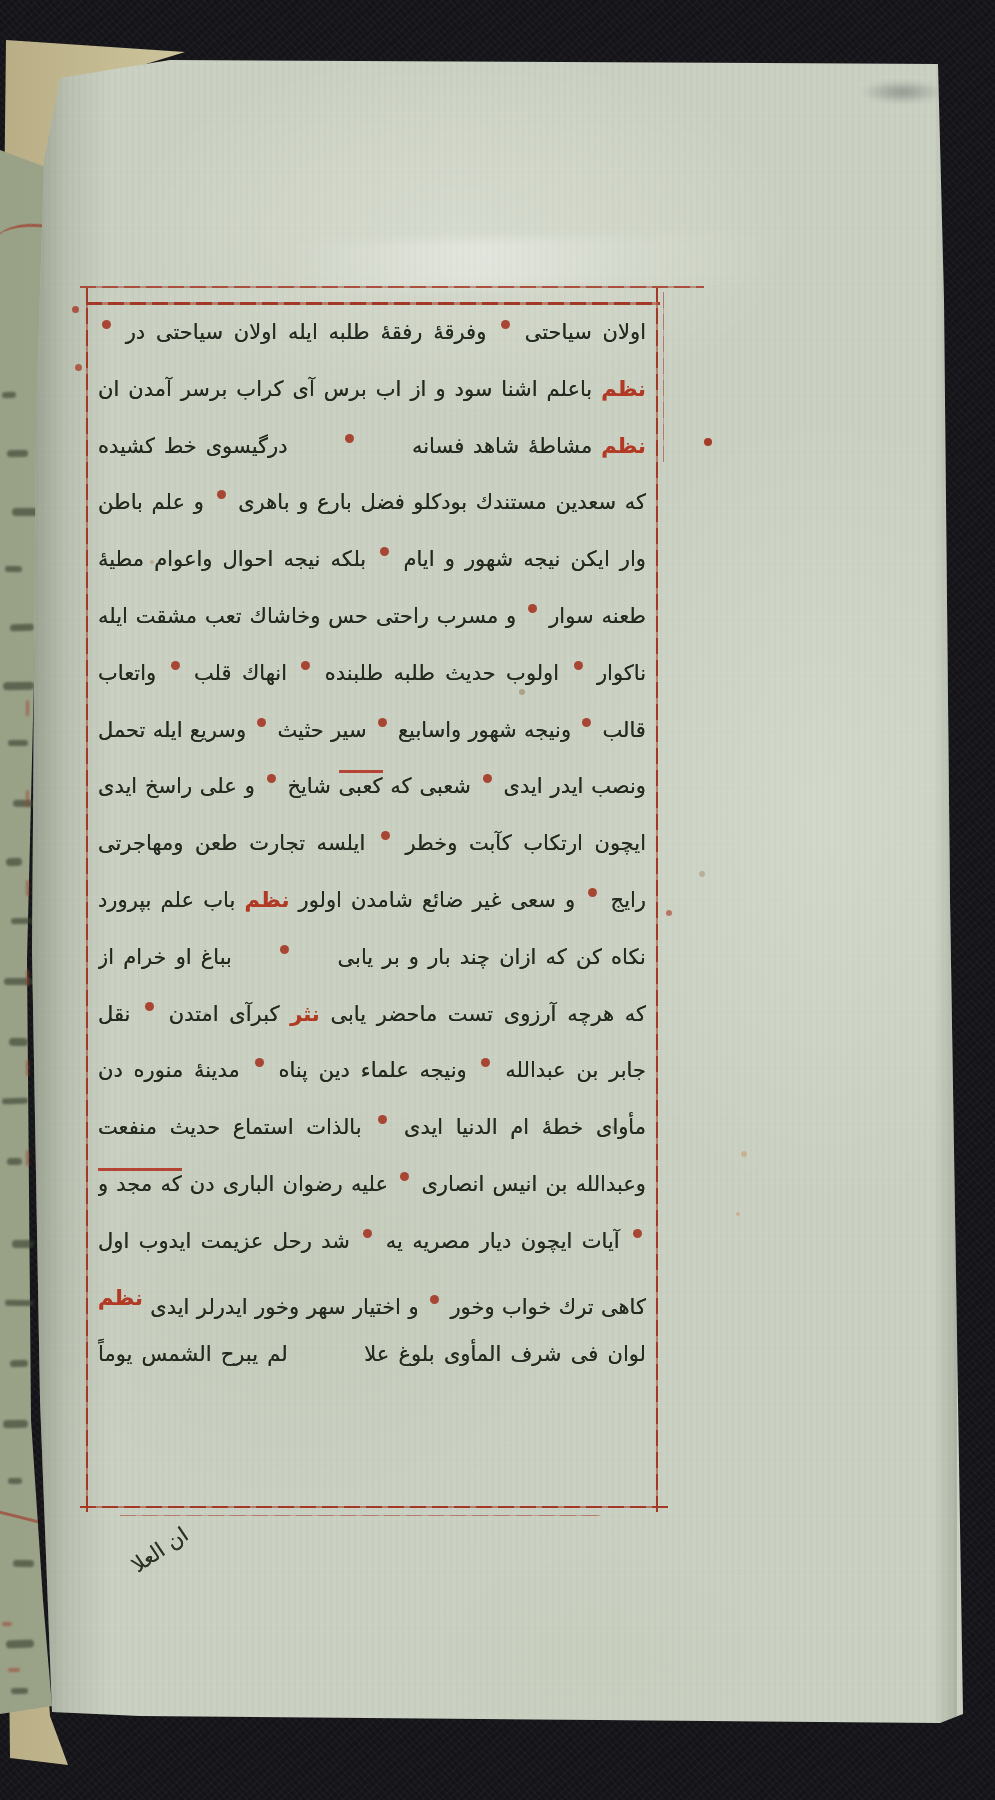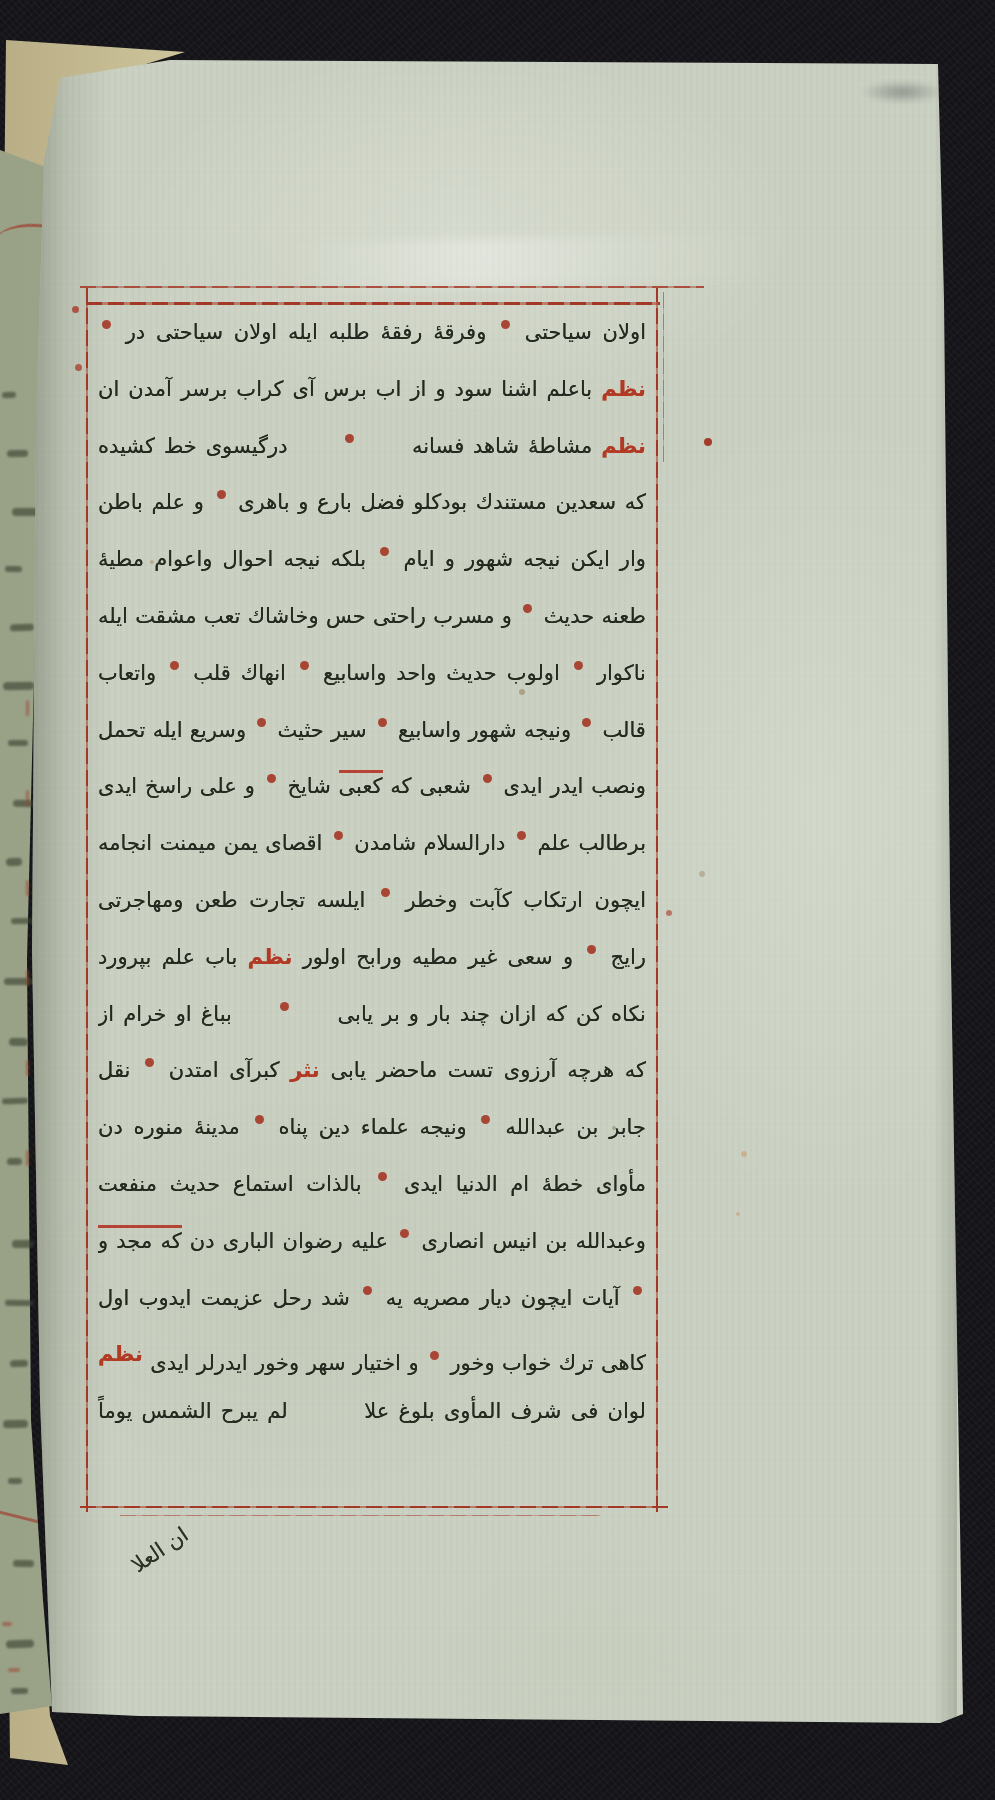--- a/index.html
+++ b/index.html
@@ -133,27 +133,26 @@
     <div class="mdot" style="left:72px;top:306px;width:7px;height:7px;opacity:.8;"></div>
     <div class="mdot" style="left:75px;top:364px;width:7px;height:7px;opacity:.75;"></div>
     <div class="mdot" style="left:666px;top:910px;width:6px;height:6px;opacity:.6;"></div>
 
     <div id="text-block">
         <div class="line"><span class="ink">اولان سیاحتی</span> <span class="rdot"></span> <span class="ink">وفرقهٔ رفقهٔ طلبه ایله اولان سیاحتی در</span> <span class="rdot"></span> </div>
         <div class="line"><span class="rubric">نظم</span> <span class="ink">باعلم اشنا سود و از اب برس آی کراب برسر آمدن ان علم اشناست</span>  </div>
         <div class="line"><span class="rubric">نظم</span> <span class="ink">مشاطهٔ شاهد فسانه</span> <span class="gap" style="width: 36px;"></span> <span class="rdot"></span> <span class="gap" style="width: 36px;"></span> <span class="ink">درگیسوی خط کشیده شانه</span>  </div>
         <div class="line"><span class="ink">که سعدین مستندك بودکلو فضل بارع و باهری</span> <span class="rdot"></span> <span class="ink">و علم باطن ظاهری</span>  </div>
         <div class="line"><span class="ink">وار ایکن نیجه شهور و ایام</span> <span class="rdot"></span> <span class="ink">بلکه نیجه احوال واعوام مطیهٔ طعن</span> </div>
-        <div class="line"><span class="ink">طعنه حدیث</span> <span class="rdot"></span> <span class="ink">و مسرب راحتی حس وخاشاك تعب مشقت ایله</span> </div>
-        <div class="line"><span class="ink">ناکوار</span> <span class="rdot"></span> <span class="ink">اولوب حدیث واحد واسابیع</span> <span class="rdot"></span> <span class="ink">انهاك قلب</span> <span class="rdot"></span> <span class="ink">واتعاب</span> </div>
+        <div class="line"><span class="ink">طعنه سوار</span> <span class="rdot"></span> <span class="ink">و مسرب راحتی حس وخاشاك تعب مشقت ایله</span> </div>
+        <div class="line"><span class="ink">ناکوار</span> <span class="rdot"></span> <span class="ink">اولوب حدیث طلبه طلبنده</span> <span class="rdot"></span> <span class="ink">انهاك قلب</span> <span class="rdot"></span> <span class="ink">واتعاب</span> </div>
         <div class="line"><span class="ink">قالب</span> <span class="rdot"></span> <span class="ink">ونیجه شهور واسابیع</span> <span class="rdot"></span> <span class="ink">سیر حثیث</span> <span class="rdot"></span> <span class="ink">وسریع ایله تحمل وعنا</span> </div>
         <div class="line"><span class="ink">ونصب ایدر ایدی</span> <span class="rdot"></span> <span class="ink">شعبی که</span> <span class="ink overline">کعبی</span> <span class="ink">شایخ</span> <span class="rdot"></span> <span class="ink">و علی راسخ ایدی دیمشدرکه</span> </div>
-        <div class="line"><span class="ink">برطالب علم</span> <span class="rdot"></span> <span class="ink">دارالسلام شامدن</span> <span class="rdot"></span> <span class="ink">اقصای یمن میمنت انجامه</span> </div>
         <div class="line"><span class="ink">ایچون ارتکاب كآبت وخطر</span> <span class="rdot"></span> <span class="ink">ایلسه تجارت طعن ومهاجرتی</span> </div>
-        <div class="line"><span class="ink">رایج</span> <span class="rdot"></span> <span class="ink">و سعی غیر مطیه ورابح اولور</span> <span class="rubric">نظم</span> <span class="ink">باب علم بپرورد درخت ایمان را</span>  </div>
+        <div class="line"><span class="ink">رایج</span> <span class="rdot"></span> <span class="ink">و سعی غیر ضائع شامدن اولور</span> <span class="rubric">نظم</span> <span class="ink">باب علم بپرورد درخت ایمان را</span>  </div>
         <div class="line"><span class="ink">نکاه کن که ازان چند بار و بر یابی</span> <span class="gap" style="width: 26px;"></span> <span class="rdot"></span> <span class="gap" style="width: 26px;"></span> <span class="ink">بباغ او خرام از مضیق عالم خلق</span> </div>
         <div class="line"><span class="ink">که هرچه آرزوی تست ماحضر یابی</span> <span class="rubric">نثر</span> <span class="ink">کبرآی امتدن</span> <span class="rdot"></span> <span class="ink">نقل وروایتدرکه</span> </div>
         <div class="line"><span class="ink">جابر بن عبدالله</span> <span class="rdot"></span> <span class="ink">ونیجه علماء دین پناه</span> <span class="rdot"></span> <span class="ink">مدینهٔ منوره دن نهضت</span> </div>
         <div class="line"><span class="ink">مأوای خطهٔ ام الدنیا ایدی</span> <span class="rdot"></span> <span class="ink">بالذات استماع حدیث منفعت</span> </div>
         <div class="line"><span class="ink">وعبدالله بن انیس انصاری</span> <span class="rdot"></span> <span class="ink">علیه رضوان الباری دن</span> <span class="ink overline">که مجد و</span> </div>
         <div class="line"><span class="rdot"></span> <span class="ink">آیات ایچون دیار مصریه یه</span> <span class="rdot"></span> <span class="ink">شد رحل عزیمت ایدوب اول راحت</span>  </div>
         <div class="line"><span class="ink">کاهی ترك خواب وخور</span> <span class="rdot"></span> <span class="ink">و اختیار سهر وخور ایدرلر ایدی</span> <span class="rubric raised">نظم</span> </div>
         <div class="line"><span class="ink">لوان فی شرف المأوی بلوغ علا</span> <span class="gap" style="width: 58px;"></span> <span class="ink">لم یبرح الشمس یوماً دارة الحمل</span> </div>
       </div>
 

